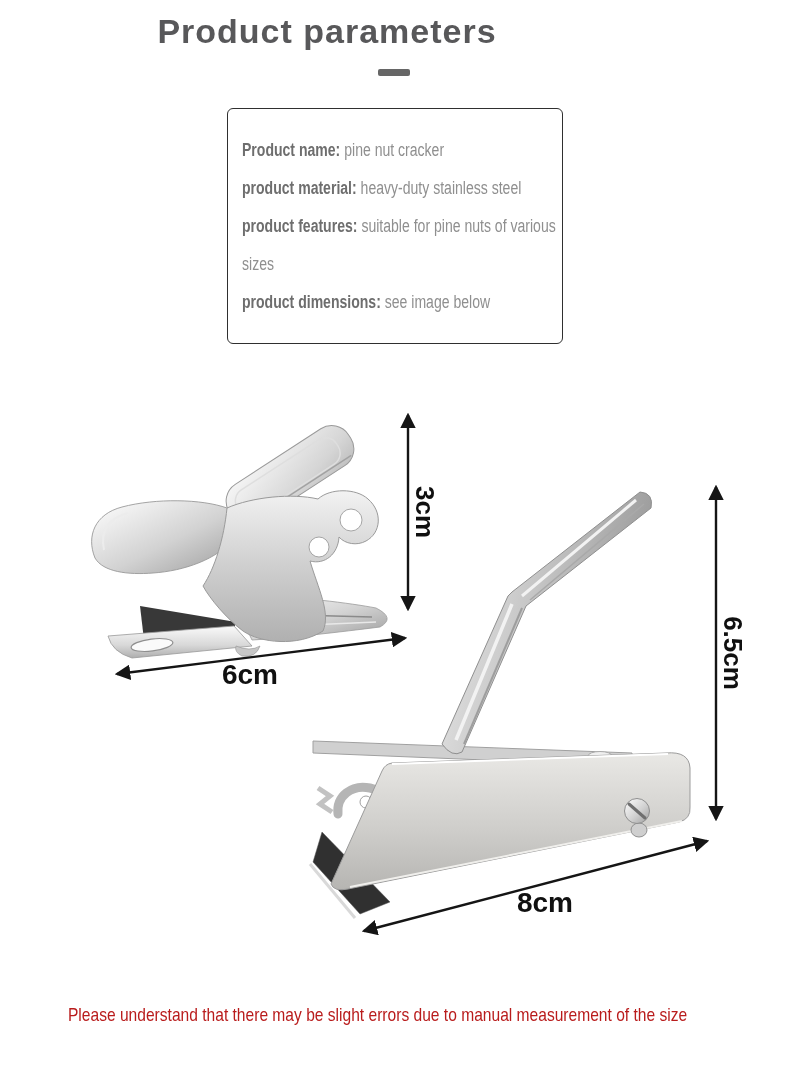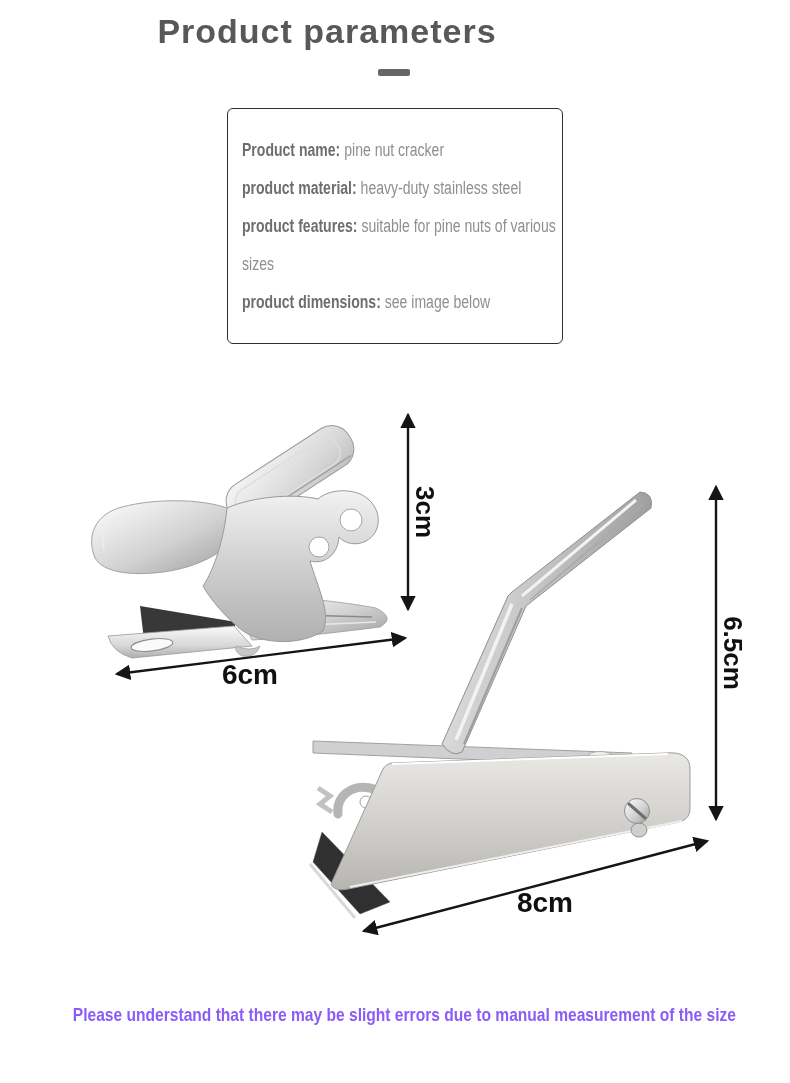--- a/index.html
+++ b/index.html
@@ -30,21 +30,21 @@
   }
   .info-row{
     width:424px;font-size:18px;line-height:38px;
     transform:scaleX(0.78);transform-origin:0 0;
   }
   .info-label{font-weight:bold;color:var(--label-gray);}
   .info-value{color:var(--value-gray);}
   .diagram{position:absolute;left:0;top:400px;width:790px;height:560px;}
   .footer-note{
     position:absolute;top:1004px;left:0;width:653px;text-align:center;
-    font-size:19px;font-weight:bold;color:#8b5cf6;
+    font-size:19px;font-weight:normal;color:#b91c1c;
   }
   .footer-note span{display:inline-block;transform:scaleX(0.82);transform-origin:50% 50%;white-space:nowrap;}
   .dim-label{
     font-family:"Liberation Sans", sans-serif;font-size:28px;font-weight:600;fill:#101010;
   }
   .dim-label-v{
     font-family:"Liberation Sans", sans-serif;font-size:26px;font-weight:600;fill:#101010;
   }
 </style>
 </head>

